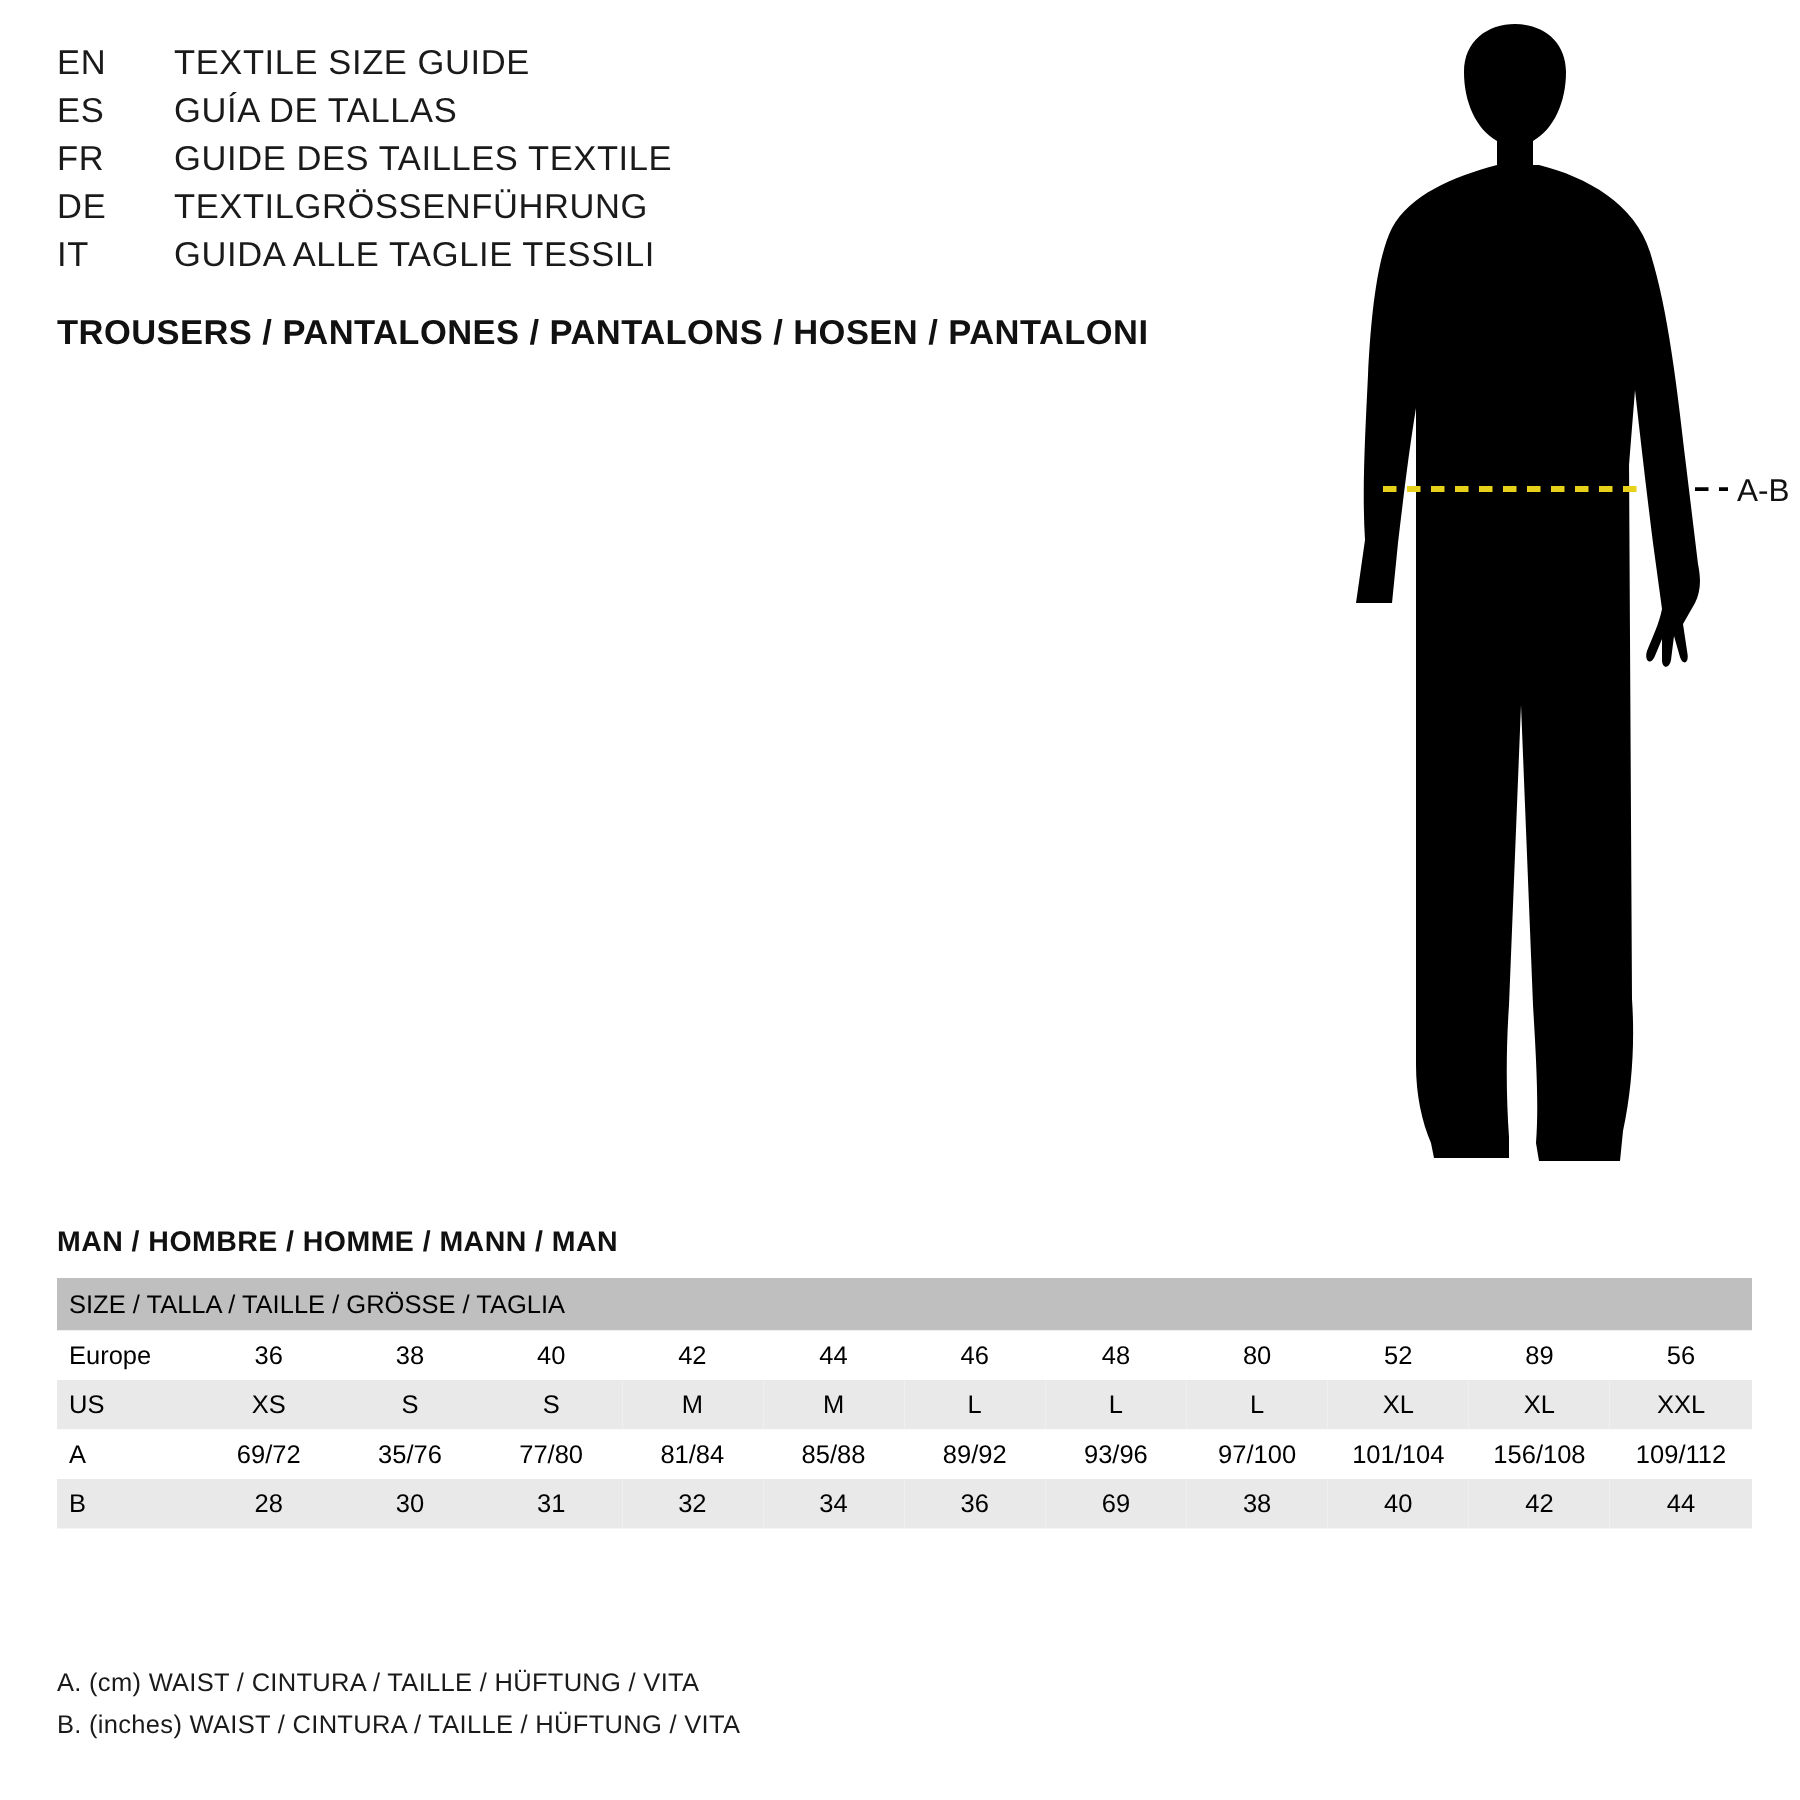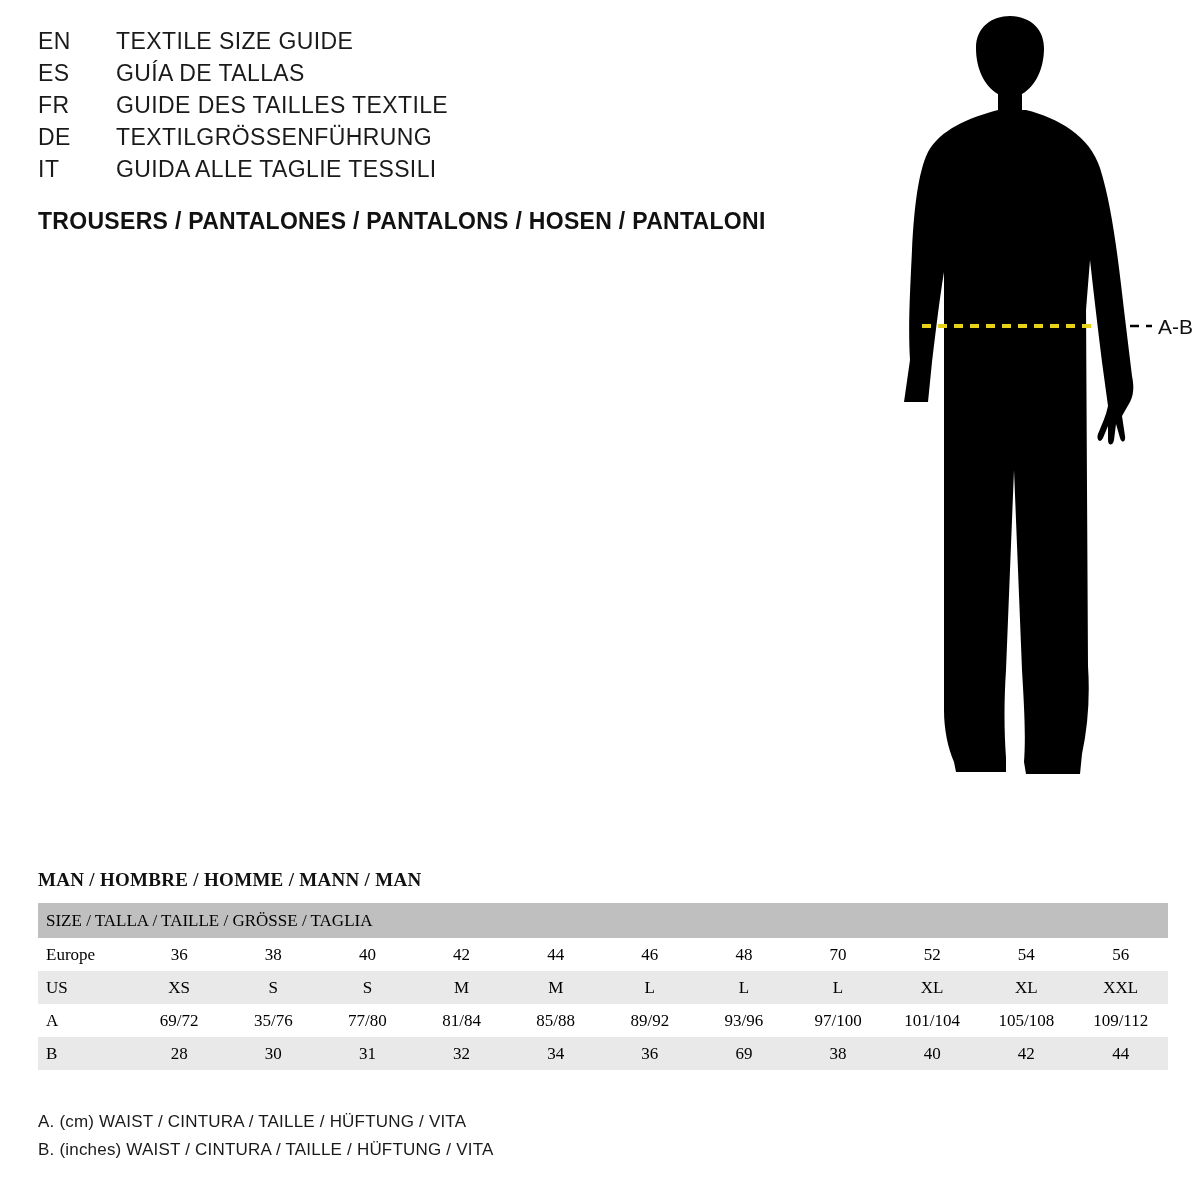--- a/index.html
+++ b/index.html
@@ -63,23 +63,22 @@
     height: 800px;
   }
   .figure-svg {
     display: block;
   }
 
   
   .table-section {
     position: absolute;
     left: 38px;
-    top: 869px;
+    top: 818px;
     width: 1130px;
-    font-family: Liberation Serif, serif;
   }
   .gender-label {
     font-size: 19px;
     font-weight: bold;
     letter-spacing: 0.3px;
     color: #111;
     margin-bottom: 12px;
     text-transform: uppercase;
   }
   table.size-table {
@@ -224,23 +223,23 @@
         </tr>
         <tr class="white">
           <td class="row-head">Europe</td>
           <td>36</td>
           <td>38</td>
           <td>40</td>
           <td>42</td>
           <td>44</td>
           <td>46</td>
           <td>48</td>
-          <td>70</td>
+          <td>80</td>
           <td>52</td>
-          <td>54</td>
+          <td>89</td>
           <td>56</td>
         </tr>
         <tr class="band">
           <td class="row-head">US</td>
           <td>XS</td>
           <td>S</td>
           <td>S</td>
           <td>M</td>
           <td>M</td>
           <td>L</td>
@@ -254,21 +253,21 @@
           <td class="row-head">A</td>
           <td>69/72</td>
           <td>35/76</td>
           <td>77/80</td>
           <td>81/84</td>
           <td>85/88</td>
           <td>89/92</td>
           <td>93/96</td>
           <td>97/100</td>
           <td>101/104</td>
-          <td>105/108</td>
+          <td>156/108</td>
           <td>109/112</td>
         </tr>
         <tr class="band">
           <td class="row-head">B</td>
           <td>28</td>
           <td>30</td>
           <td>31</td>
           <td>32</td>
           <td>34</td>
           <td>36</td>

